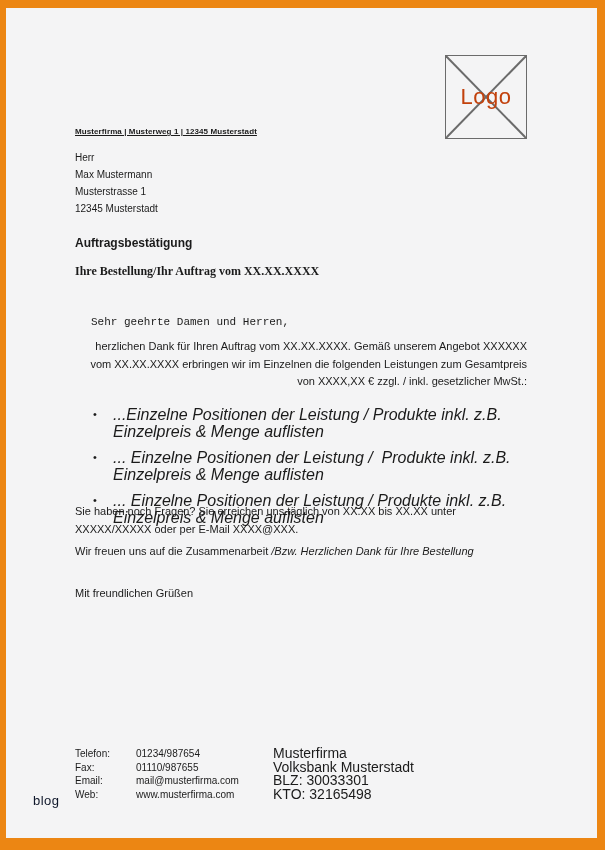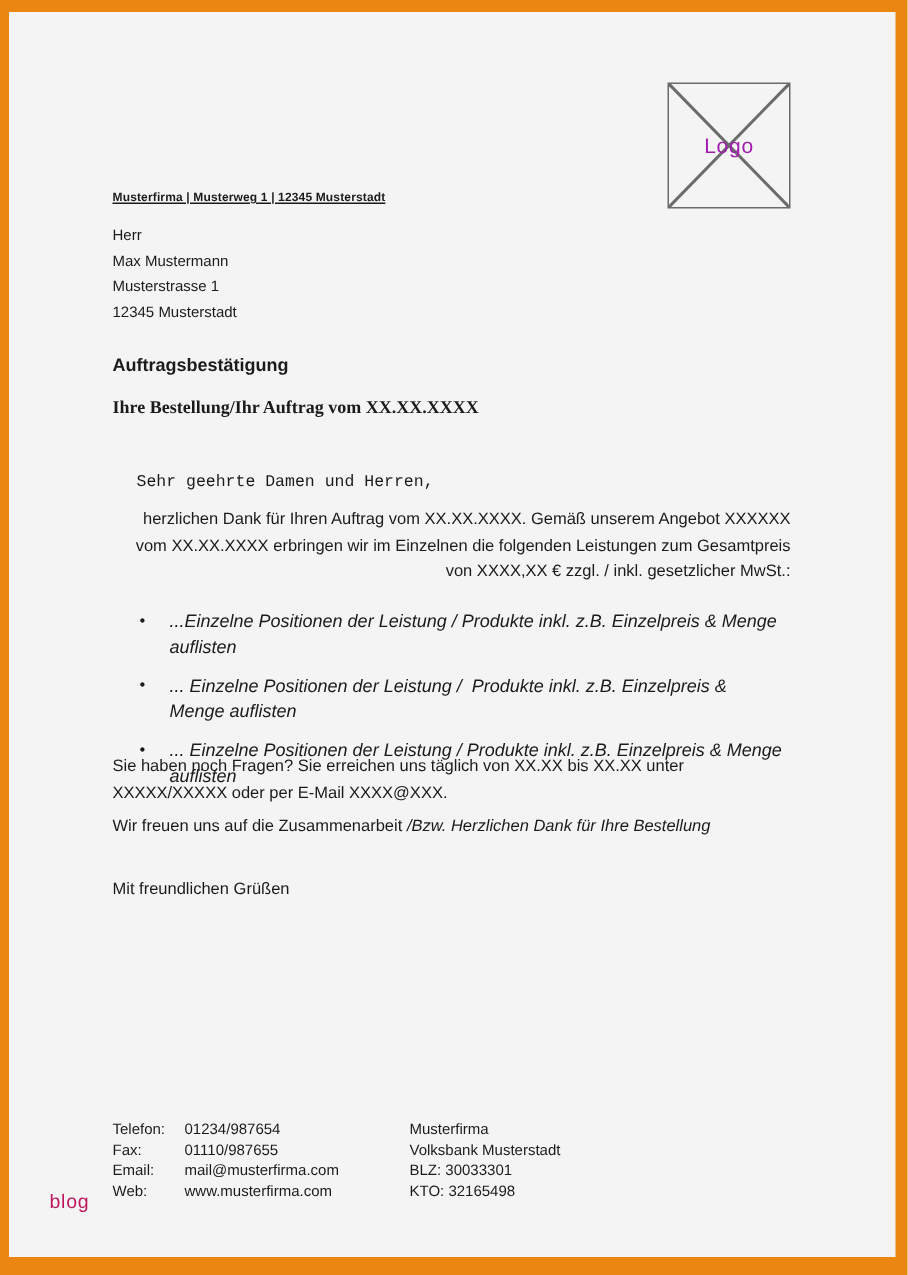--- a/index.html
+++ b/index.html
@@ -25,21 +25,21 @@
 
   .logo-box {
     left: 439px; top: 47px;
     width: 82px; height: 84px;
     border: 1.5px solid #6b6b6b;
   }
   .logo-box svg { position: absolute; left: 0; top: 0; width: 100%; height: 100%; }
   .logo-label {
     position: absolute; left: 0; top: 0; right: 0; bottom: 0;
     display: flex; align-items: center; justify-content: center;
-    font-size: 14px; color: #a21caf; letter-spacing: 0.5px;
+    font-size: 22px; color: #c2410c; letter-spacing: 0.5px;
   }
 
   .sender-line {
     left: 69px; top: 119px;
     font-size: 8px; font-weight: bold;
     text-decoration: underline;
     letter-spacing: 0.1px;
   }
   .recipient {
     left: 69px; top: 141px;
@@ -61,21 +61,21 @@
   .intro {
     left: 69px; top: 330px;
     width: 452px;
     font-size: 11px; line-height: 17.5px;
     text-align: right;
   }
   .bullets {
     left: 87px; top: 398px;
     width: 430px;
     list-style: none;
-    font-size: 12px; font-style: italic;
+    font-size: 16px; font-style: italic;
   }
   .bullets li {
     position: relative;
     padding-left: 20px;
     margin-bottom: 9px;
     line-height: 17px;
     white-space: pre-wrap;
   }
   .bullets li::before {
     content: "•";
@@ -97,30 +97,30 @@
   .signoff {
     left: 69px; top: 560px;
     font-size: 11px;
     margin-top: 19px;
   }
 
   .footer-contact {
     left: 69px; top: 739px;
     font-size: 10px; line-height: 13.5px;
   }
-  .footer-contact .row { display: flex; }
+  .footer-contact .row { display: flex; gap: 13px; }
   .footer-contact .lbl { width: 48px; }
   .footer-bank {
     left: 267px; top: 739px;
-    font-size: 10px; line-height: 13.5px;
+    font-size: 14px; line-height: 13.5px;
   }
   .watermark {
     left: 27px; top: 785px;
     font-size: 13px;
-    color: #be185d;
+    color: #0f172a;
     letter-spacing: 0.5px;
   }
 </style>
 </head>
 <body>
 
 <div class="page">
 
   <div class="abs logo-box">
     <svg viewBox="0 0 100 100" preserveAspectRatio="none">

